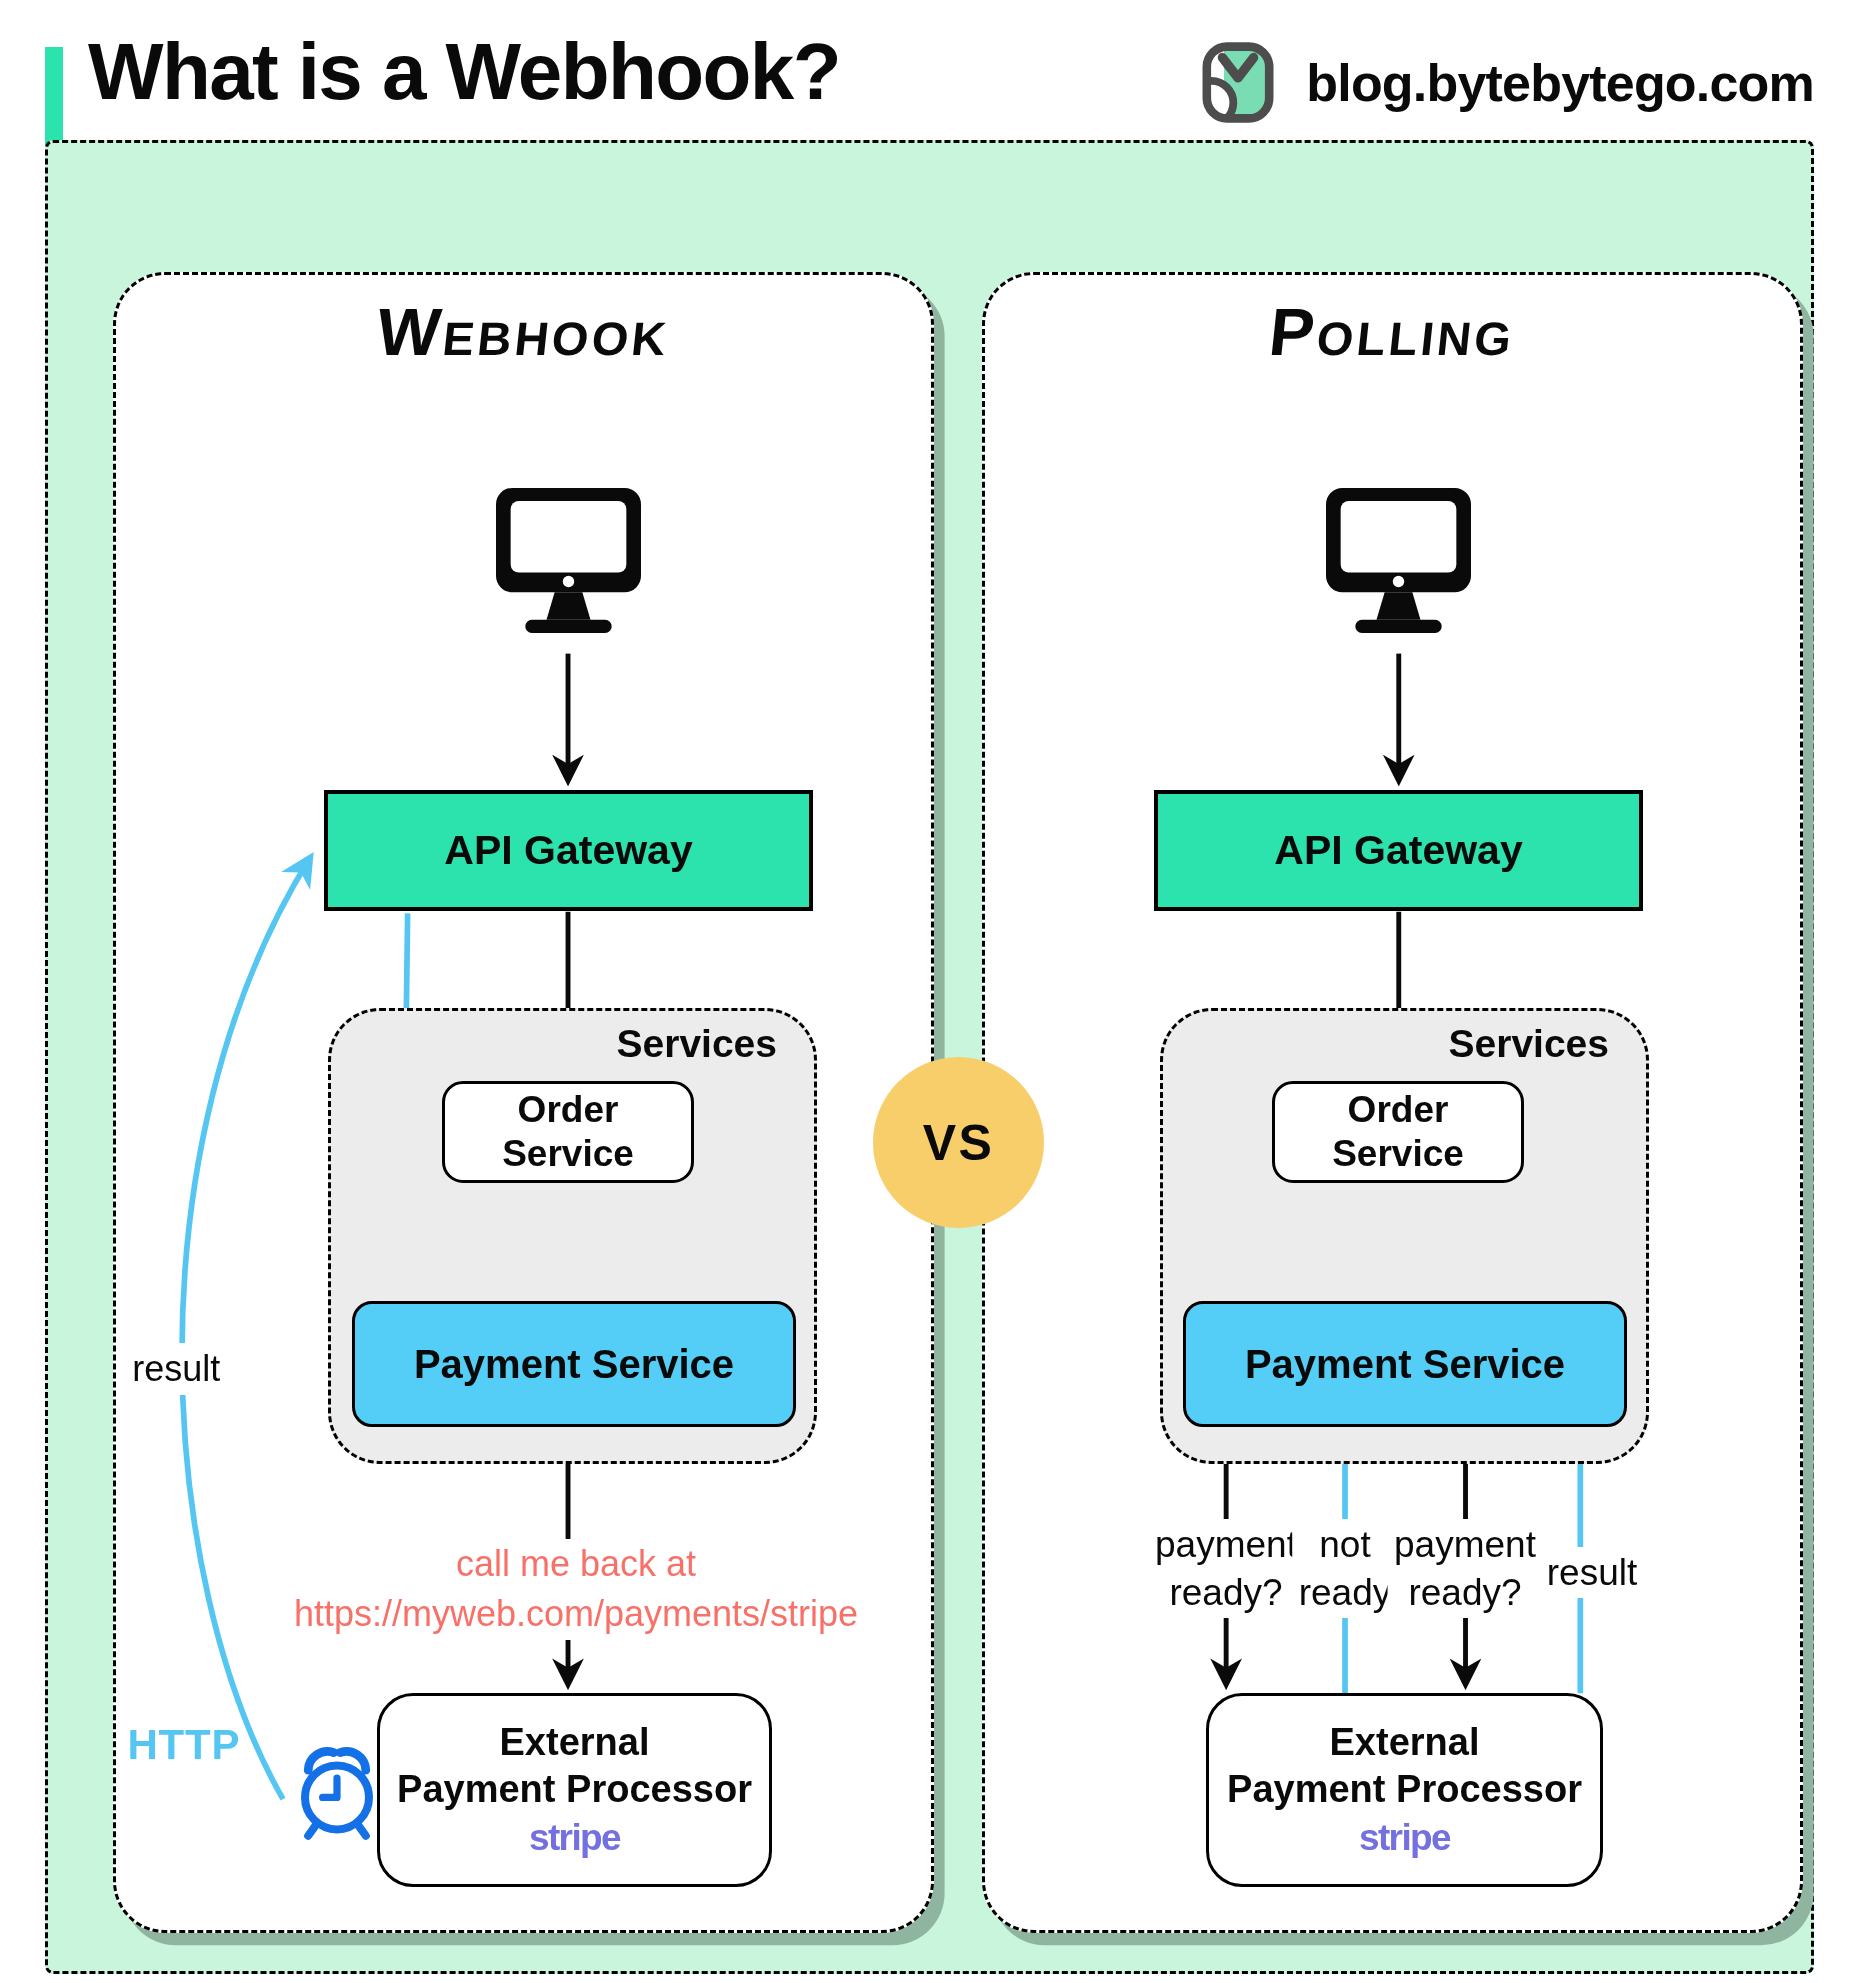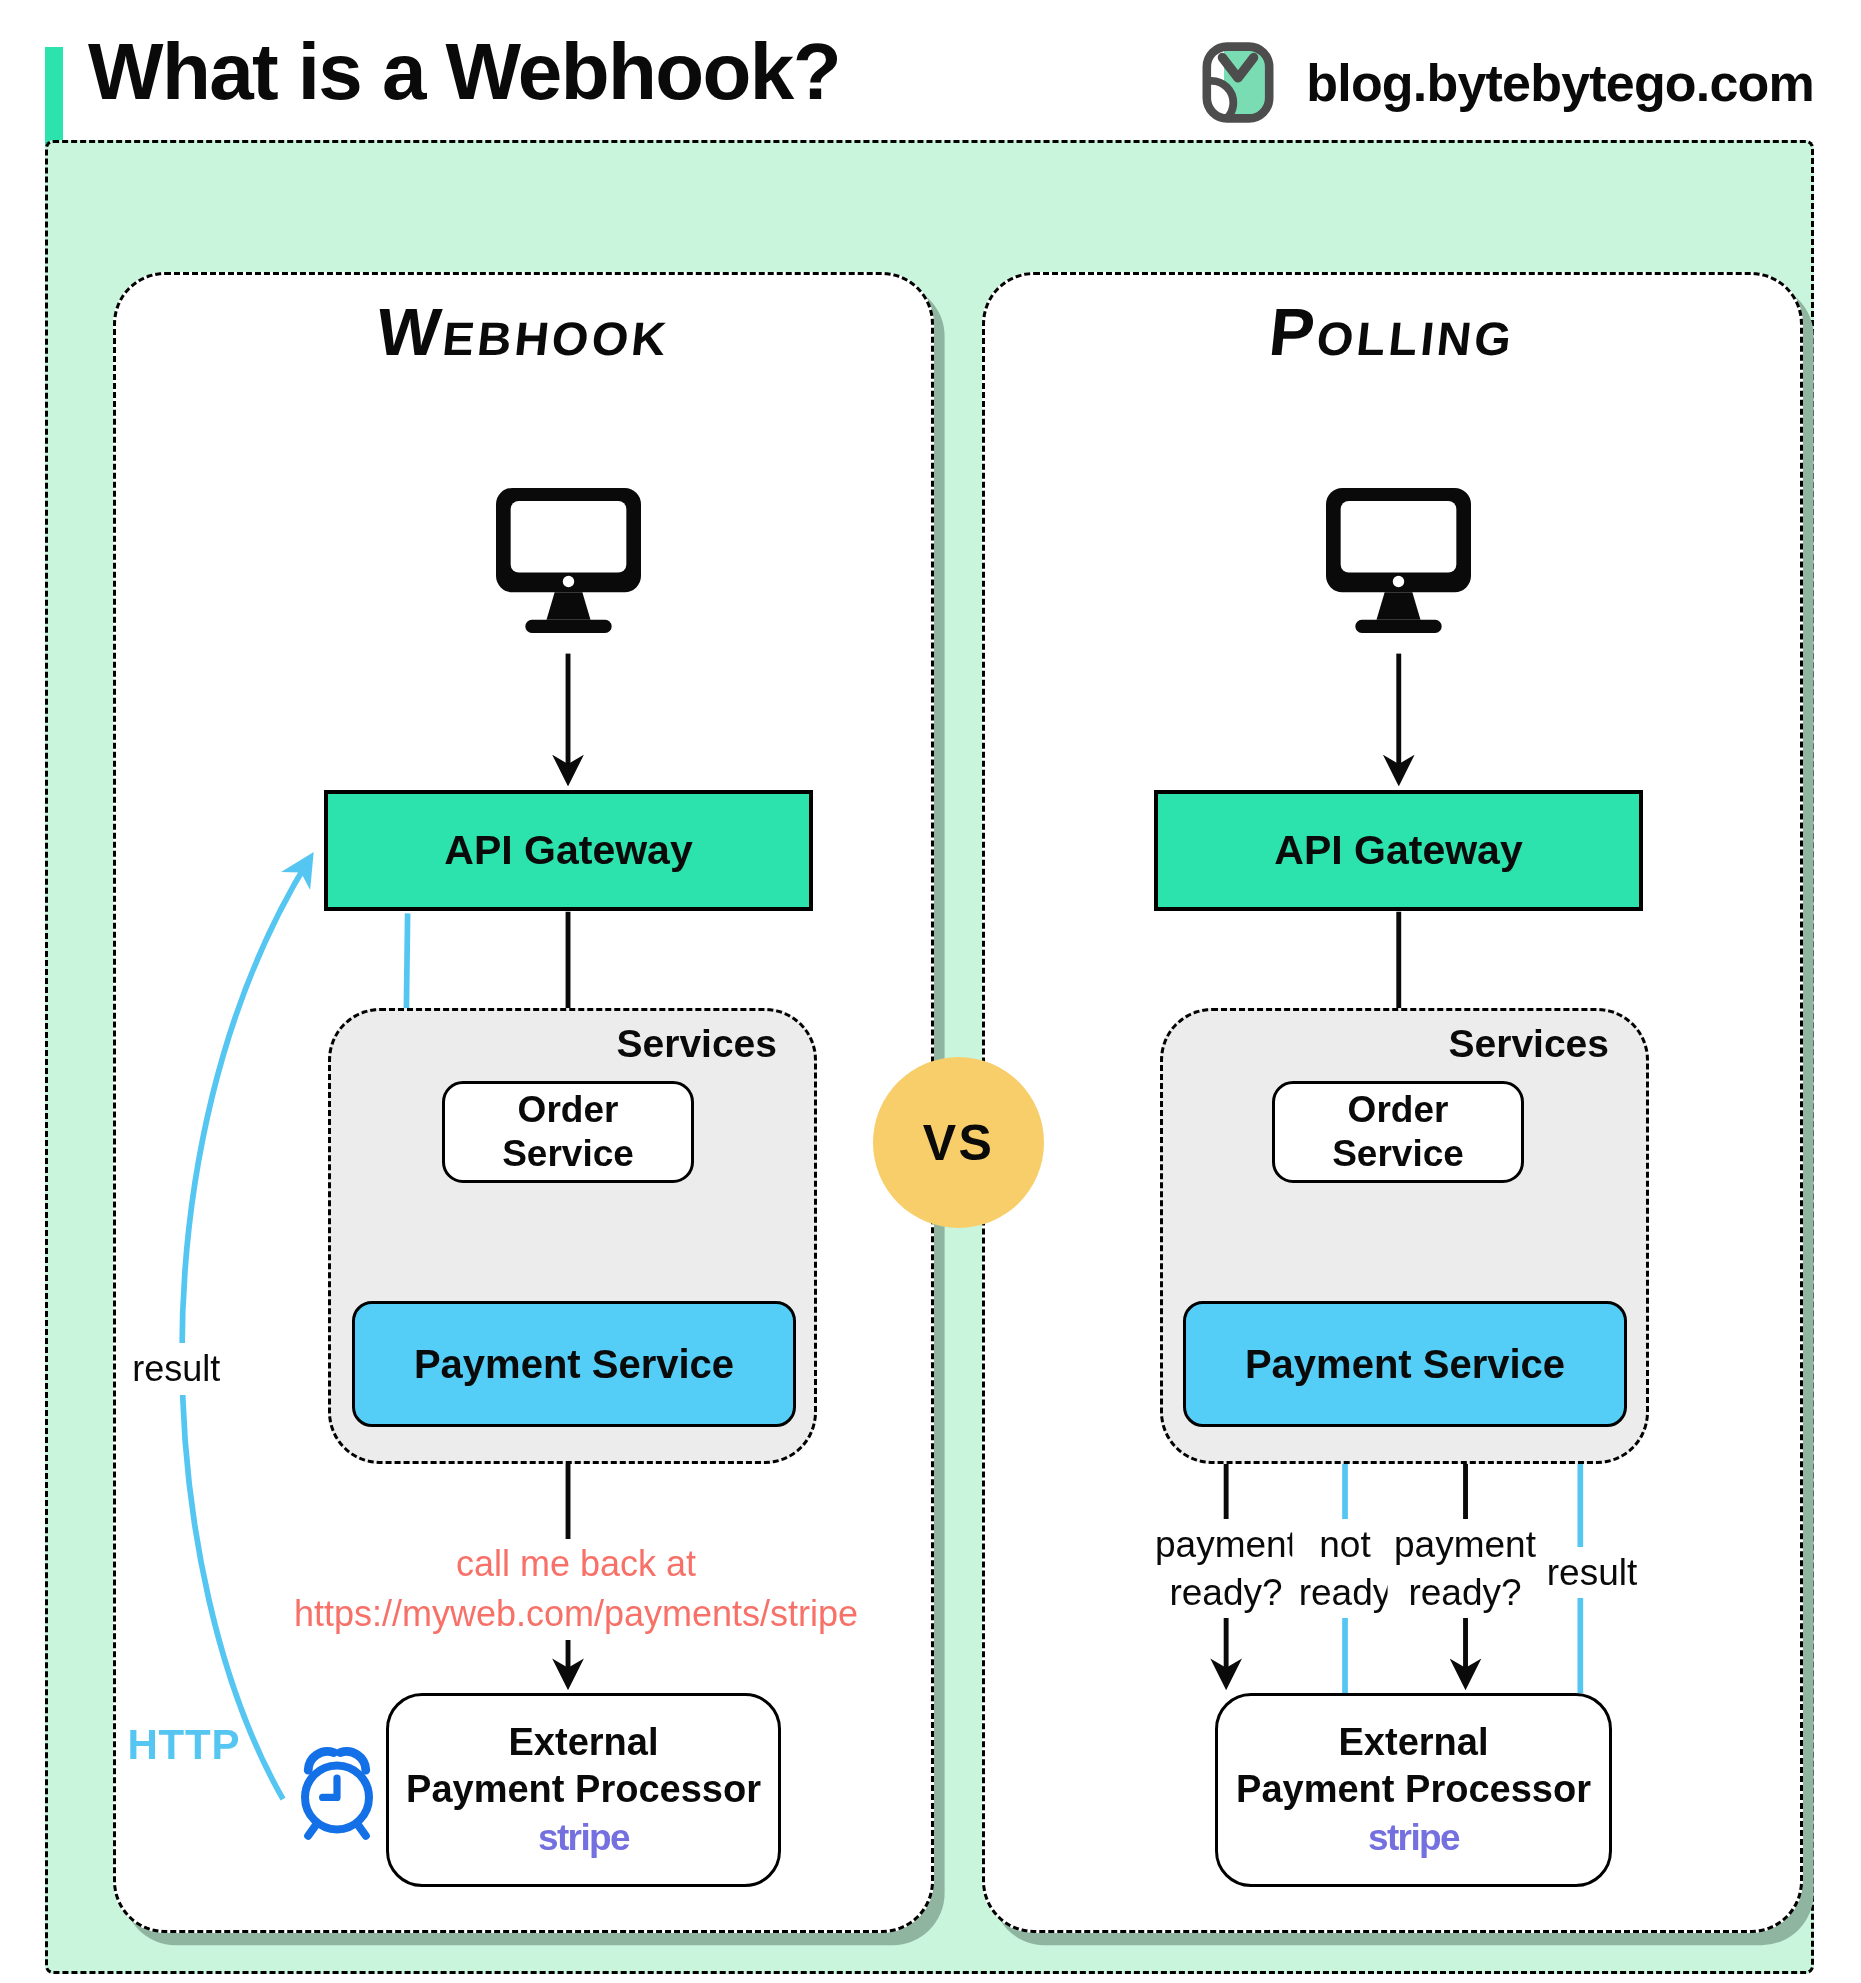--- a/index.html
+++ b/index.html
@@ -51,21 +51,21 @@
   .panel-polling .services{left:175px;width:489px;}
   .services-label{position:absolute;top:11px;right:37px;font-size:39px;font-weight:bold;}
   .order{top:806px;width:252px;height:102px;background:#fff;border:3.3px solid #000;border-radius:21px;
          font-size:37px;font-weight:bold;line-height:1.2;flex-direction:column;}
   .panel-webhook .order{left:326px;}
   .panel-polling .order{left:287px;}
   .payment{top:1026px;height:126px;background:var(--payment-blue,#54cef7);border:3.3px solid #000;border-radius:20px;font-size:40px;font-weight:bold;}
   .panel-webhook .payment{left:236px;width:444px;}
   .panel-polling .payment{left:198px;width:444px;}
   .external{top:1418px;height:194px;background:#fff;border:3.3px solid #000;border-radius:36px;
-            font-size:38px;font-weight:bold;line-height:1.22;flex-direction:column;margin-left:9px;}
+            font-size:38px;font-weight:bold;line-height:1.22;flex-direction:column;}
   .panel-webhook .external{left:261px;width:395px;}
   .panel-polling .external{left:221px;width:397px;}
   .stripe-text{font-size:37px;font-weight:bold;color:var(--stripe-purple,#7470e0);letter-spacing:-1.6px;margin-top:3.3px;}
   .monitor{position:absolute;top:208px;width:155px;height:167px;z-index:2;}
   .panel-webhook .monitor{left:375px;}
   .panel-polling .monitor{left:336px;}
   
   .callback{
     position:absolute;z-index:3;top:1264px;left:167px;width:586px;text-align:center;
     font-size:36px;line-height:1.4;color:var(--salmon,#f87168);background:#fff;

